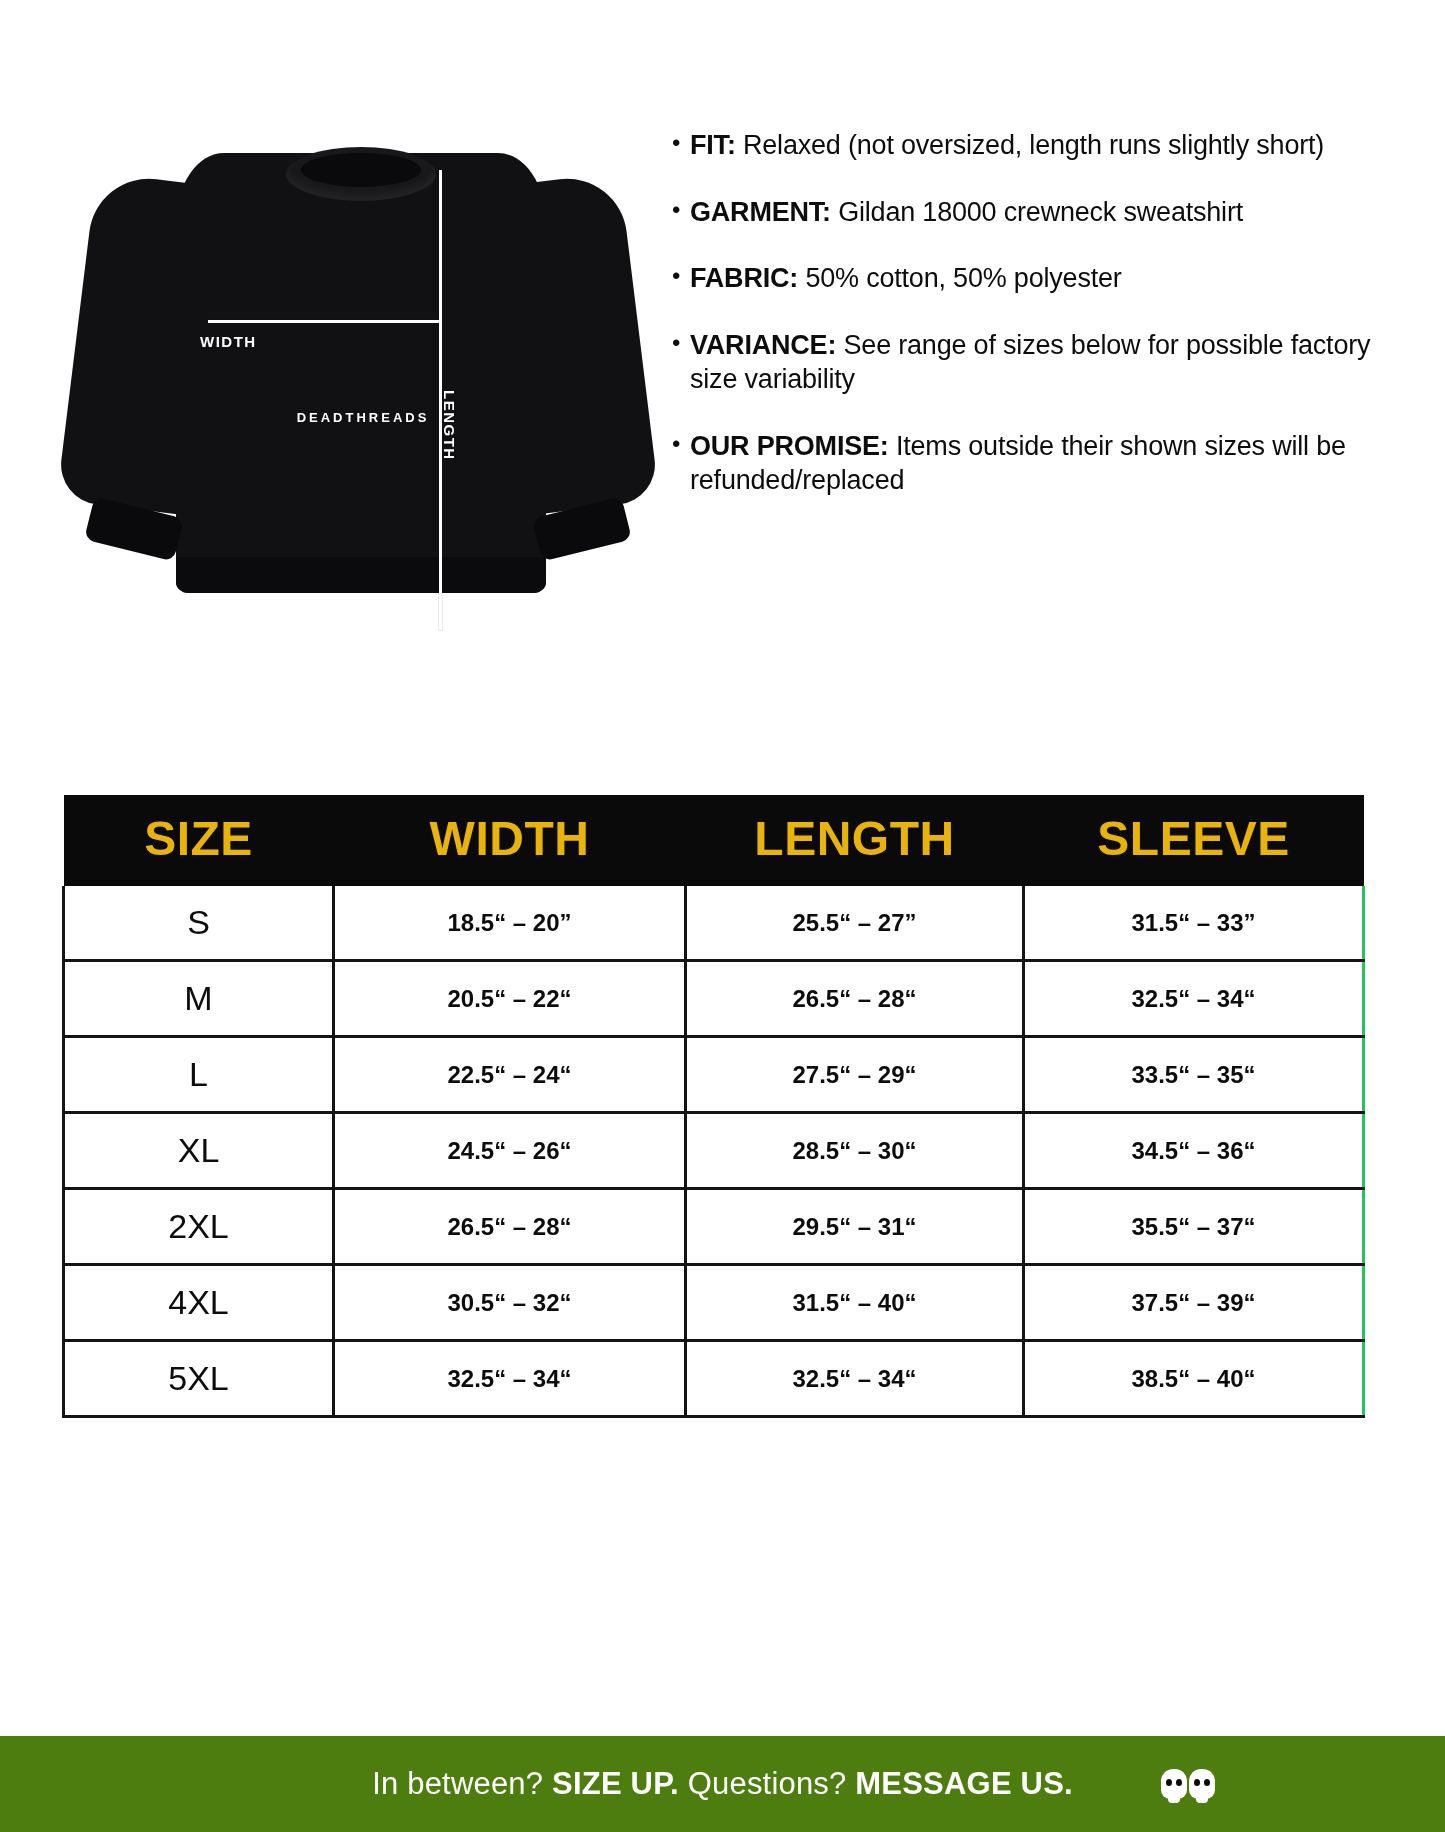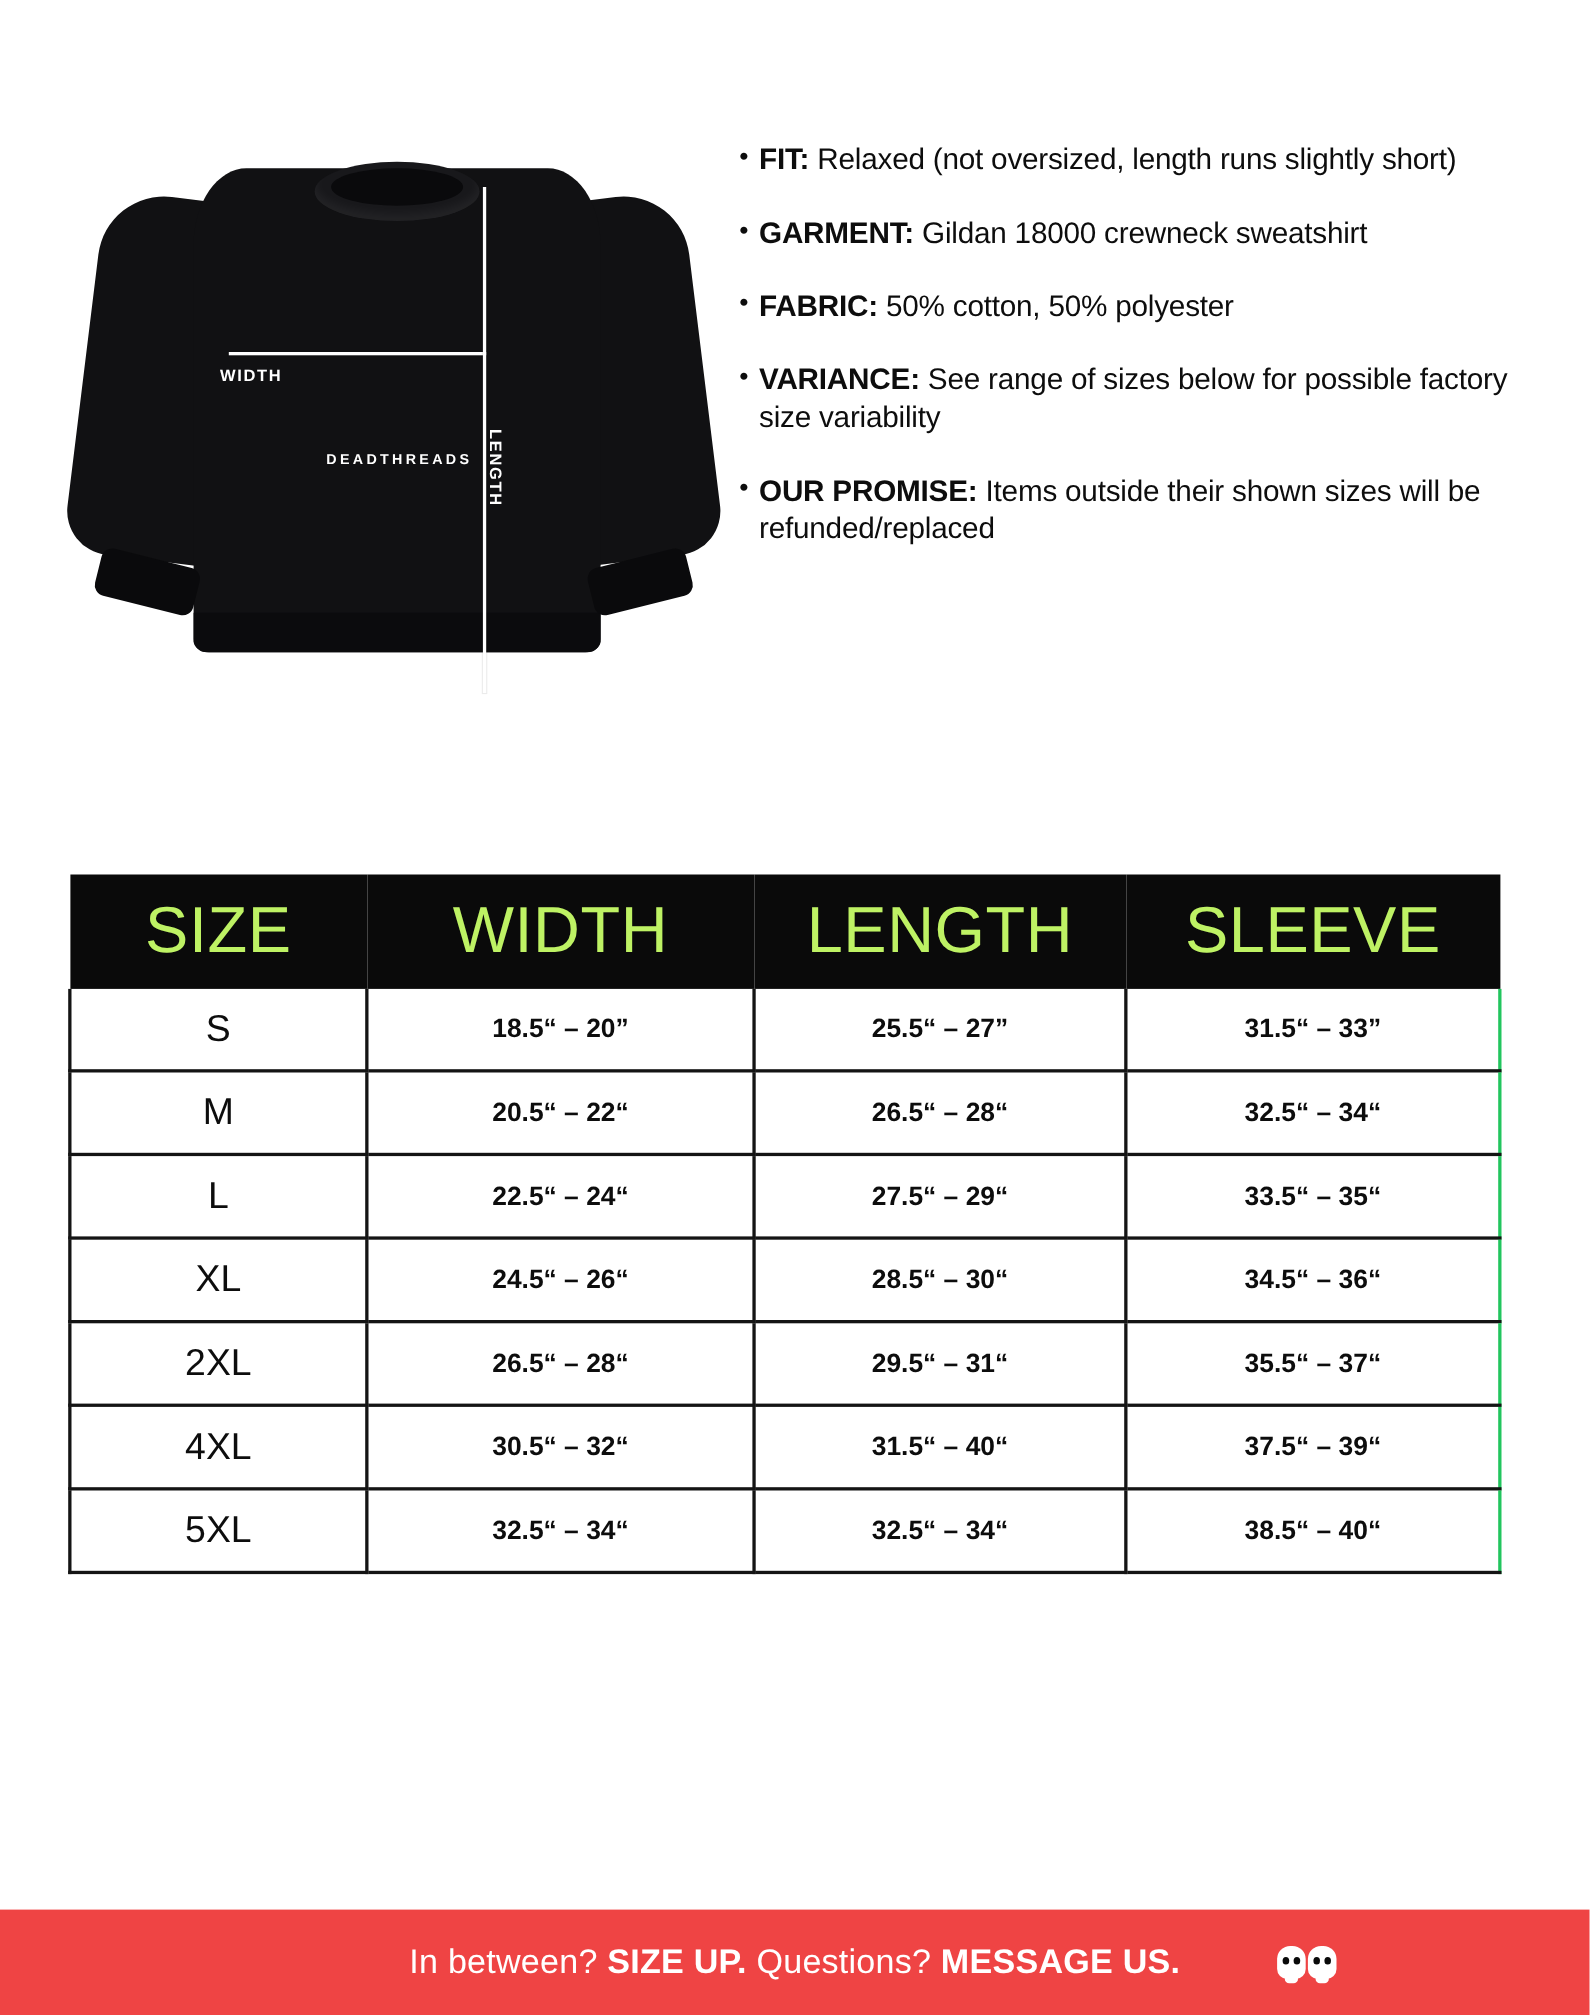--- a/index.html
+++ b/index.html
@@ -212,23 +212,23 @@
     top: 795px;
     width: 1300px;
   }
   table.size-table {
     border-collapse: collapse;
     width: 1300px;
     table-layout: fixed;
   }
   table.size-table thead th {
     background: #0a0a0a;
-    color: #bef264;
-    font-size: 59px;
-    font-weight: 400;
+    color: #eab308;
+    font-size: 48px;
+    font-weight: 700;
     letter-spacing: 0.5px;
     padding: 16px 0 20px 0;
     text-align: center;
     font-family: "Liberation Sans", sans-serif;
   }
   table.size-table thead th.th-size { width: 270px; }
   table.size-table thead th.th-width { width: 352px; }
   table.size-table thead th.th-length { width: 338px; }
   table.size-table thead th.th-sleeve { width: 340px; }
 
@@ -255,21 +255,21 @@
     border-top: 0;
   }
 
   
   .footer-bar {
     position: absolute;
     left: 0;
     bottom: 0;
     width: 1445px;
     height: 96px;
-    background: #ef4444;
+    background: #4d7c0f;
     display: flex;
     align-items: center;
     justify-content: center;
   }
   .footer-text {
     color: #ffffff;
     font-size: 31px;
     font-weight: 400;
     letter-spacing: 0.2px;
     font-family: "Liberation Sans", sans-serif;

